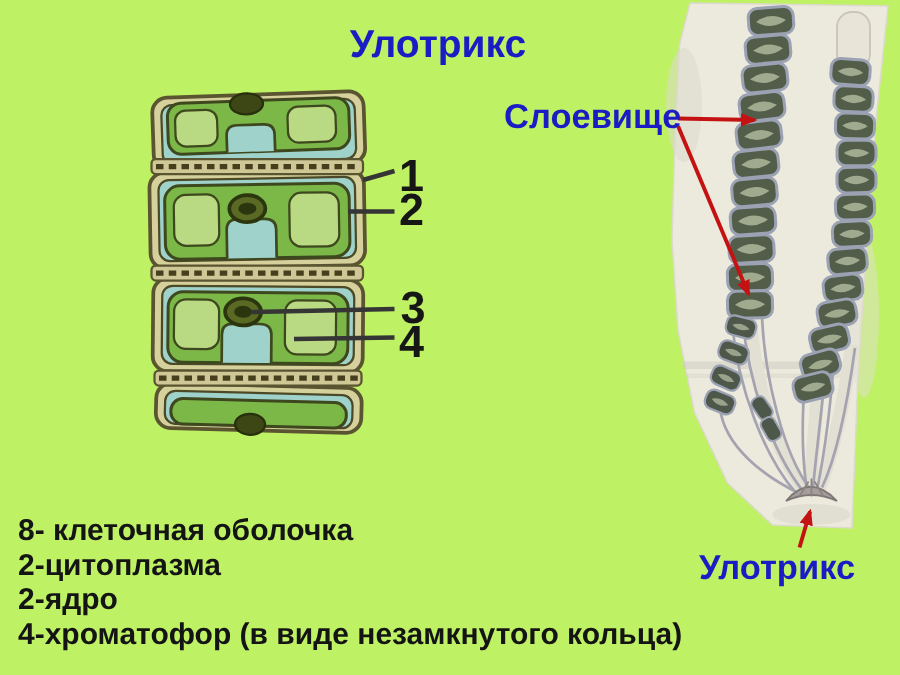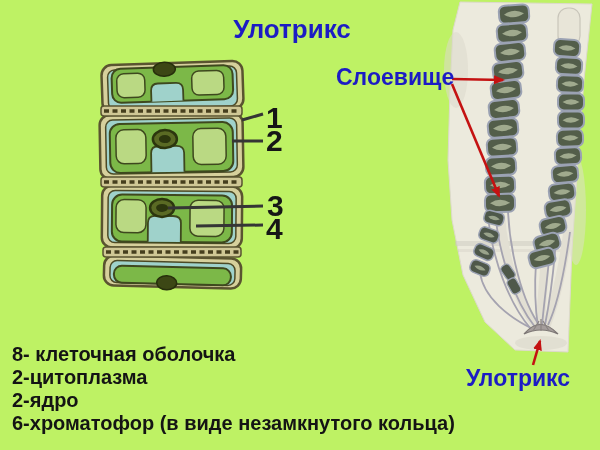--- a/index.html
+++ b/index.html
@@ -186,16 +186,16 @@
     </g>
   </svg>
 
   <div class="abs blue-label lbl-thallus">Слоевище</div>
   <div class="abs blue-label lbl-rhizoids">Улотрикс</div>
 
   <div class="abs legend">
     <div>8- клеточная оболочка</div>
     <div>2-цитоплазма</div>
     <div>2-ядро</div>
-    <div>6-хроматофор (в виде незамкнутого кольца)</div>
+    <div>4-хроматофор (в виде незамкнутого кольца)</div>
   </div>
 
 </div>
 
 </body></html>

